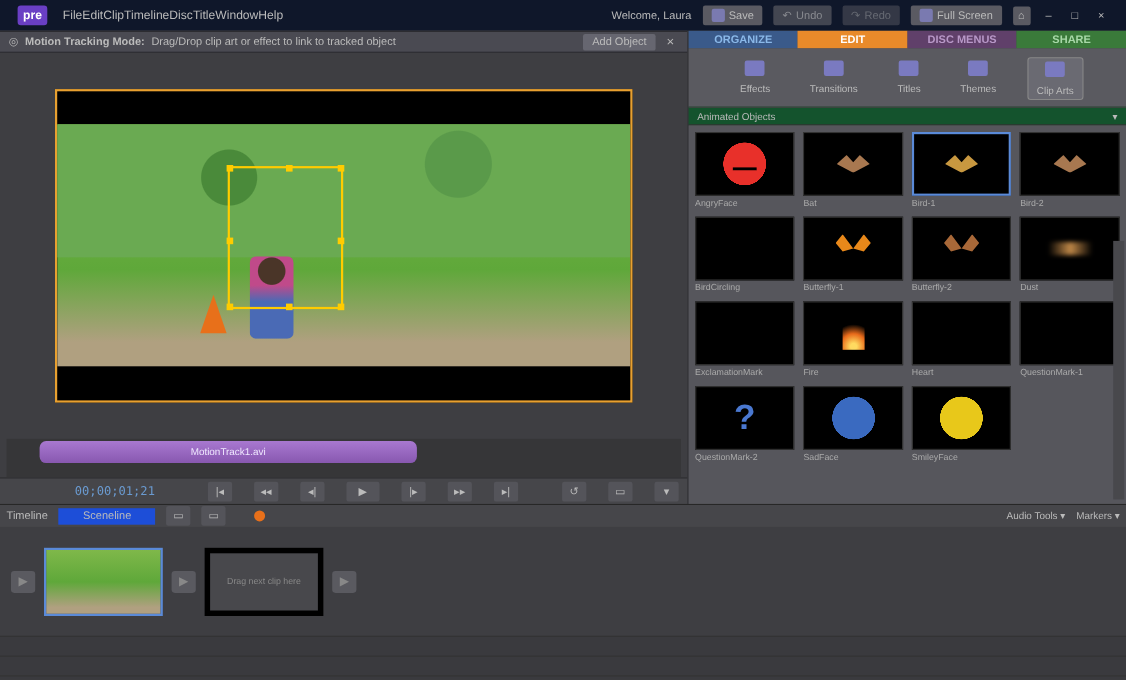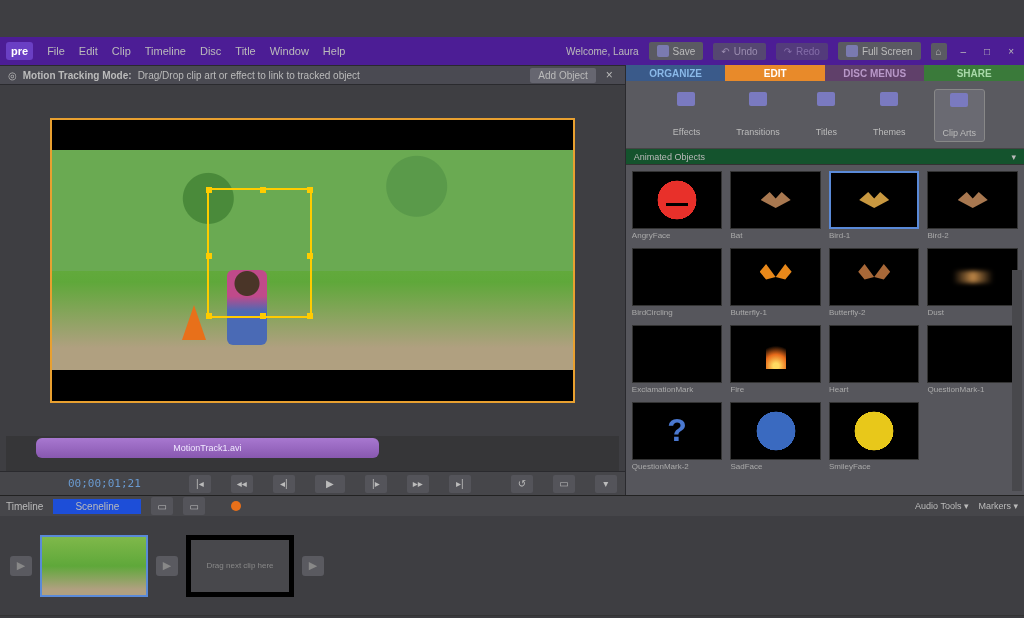--- a/index.html
+++ b/index.html
@@ -1,20 +1,20 @@
 <!DOCTYPE html>
 <html><head>
 <meta charset="utf-8">
 <style>
 * { margin: 0; padding: 0; box-sizing: border-box; font-family: Arial, sans-serif; }
 body { background: #3e3e42; color: #bbb; font-size: 10px; overflow: hidden; width: 1024px; height: 618px; }
 
-.menubar { height: 28px; background: #4c1d95; display: flex; align-items: center; padding: 0 6px; gap: 4px; margin-top: 37px; }
+.menubar { height: 28px; background: #0f172a; display: flex; align-items: center; padding: 0 16px; gap: 4px; }
 .logo { background: #6a3fc4; color: #fff; font-weight: bold; font-size: 11px; padding: 3px 5px; border-radius: 3px; }
-.menu-items { display: flex; gap: 14px; margin-left: 10px; font-size: 11px; }
+.menu-items { display: flex; margin-left: 10px; font-size: 11px; }
 .menu-right { margin-left: auto; display: flex; align-items: center; gap: 10px; font-size: 10px; }
 .topbtn { background: #5a5a62; padding: 3px 8px; border-radius: 2px; display: flex; align-items: center; gap: 4px; }
 .icon-sq { width: 12px; height: 12px; background: #7a7ab0; display: inline-block; border-radius: 2px; }
 
 .main-area { display: flex; height: 430px; }
 .left-panel { flex: 1; background: #3e3e42; display: flex; flex-direction: column; }
 .motion-bar { height: 20px; background: #4a4a52; display: flex; align-items: center; padding: 0 8px; gap: 6px; border-top: 1px solid #2a2a2e; border-bottom: 1px solid #2a2a2e; }
 .motion-bar .spacer { flex: 1; }
 .add-obj-btn { background: #666670; padding: 2px 8px; font-size: 10px; border-radius: 2px; }
 .close-x { padding: 0 4px; font-size: 12px; }
@@ -38,21 +38,21 @@
 
 .right-panel { width: 420px; background: #46464a; display: flex; flex-direction: column; border-left: 1px solid #2a2a2e; }
 .tab-row { display: flex; height: 16px; }
 .tab { flex: 1; display: flex; align-items: center; justify-content: center; font-size: 10px; font-weight: bold; }
 .tab.organize { background: #3a5a8a; color: #8ab8e8; }
 .tab.edit { background: #e88a2a; color: #fff; }
 .tab.disc { background: #60406a; color: #b898c8; }
 .tab.share { background: #3a7a3a; color: #a8d8a8; }
 
 .subtab-row { display: flex; justify-content: center; gap: 20px; padding: 8px 0 6px; background: #5a5a60; }
-.subtab { display: flex; flex-direction: column; align-items: center; gap: 21px; font-size: 9px; padding: 3px 8px; }
+.subtab { display: flex; flex-direction: column; align-items: center; gap: 7px; font-size: 9px; padding: 3px 8px; }
 .subtab.active { background: #6a6a72; border: 1px solid #888; border-radius: 3px; }
 .subtab-icon { width: 18px; height: 14px; background: #7a7ac0; border-radius: 2px; }
 
 .category-hdr { height: 17px; background: #14532d; padding: 0 8px; display: flex; align-items: center; font-size: 9px; border-top:1px solid #444; border-bottom:1px solid #333; }
 
 .grid-area { flex: 1; overflow: auto; padding: 6px; background: #56565c; }
 .asset-grid { display: grid; grid-template-columns: repeat(4, 1fr); gap: 8px; }
 .asset-cell { display: flex; flex-direction: column; gap: 2px; }
 .asset-thumb { height: 58px; background: #000; display: flex; align-items: center; justify-content: center; border: 1px solid #333; }
 .asset-cell.selected .asset-thumb { border: 2px solid #5a8ad8; }

